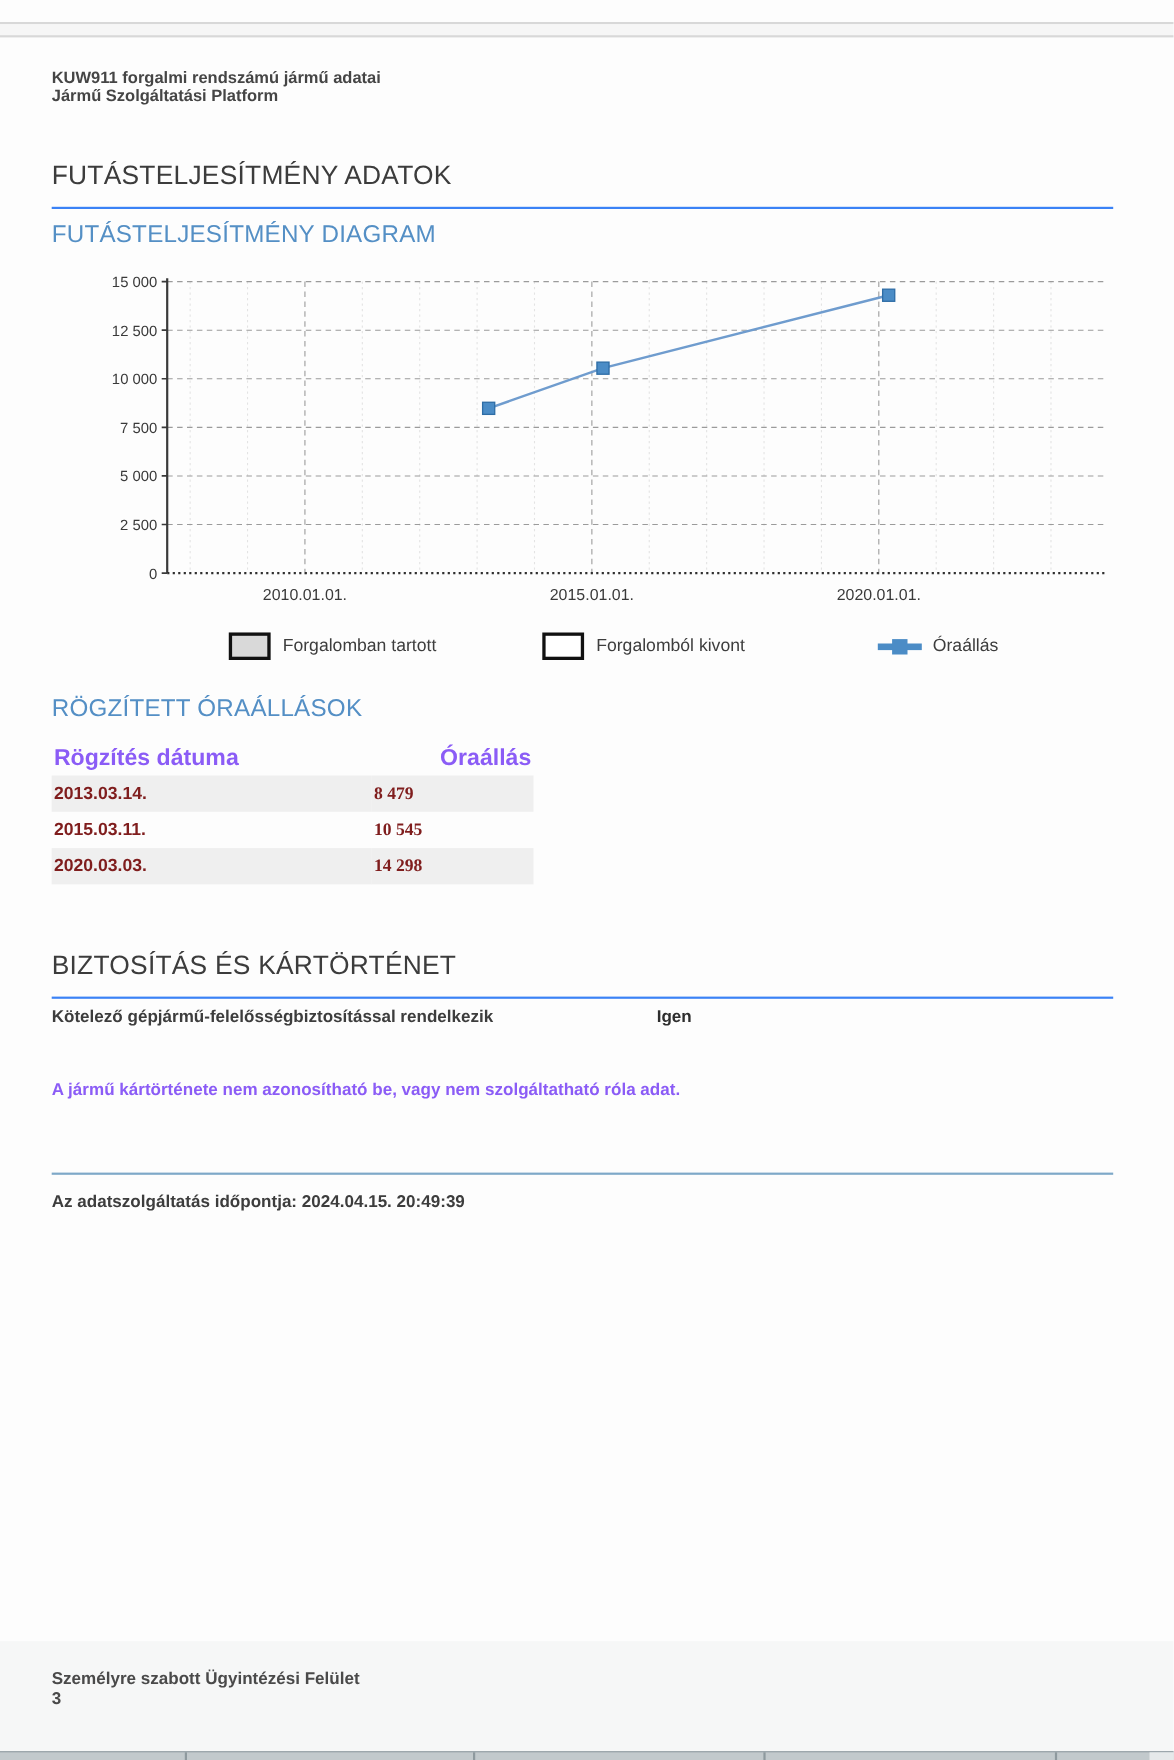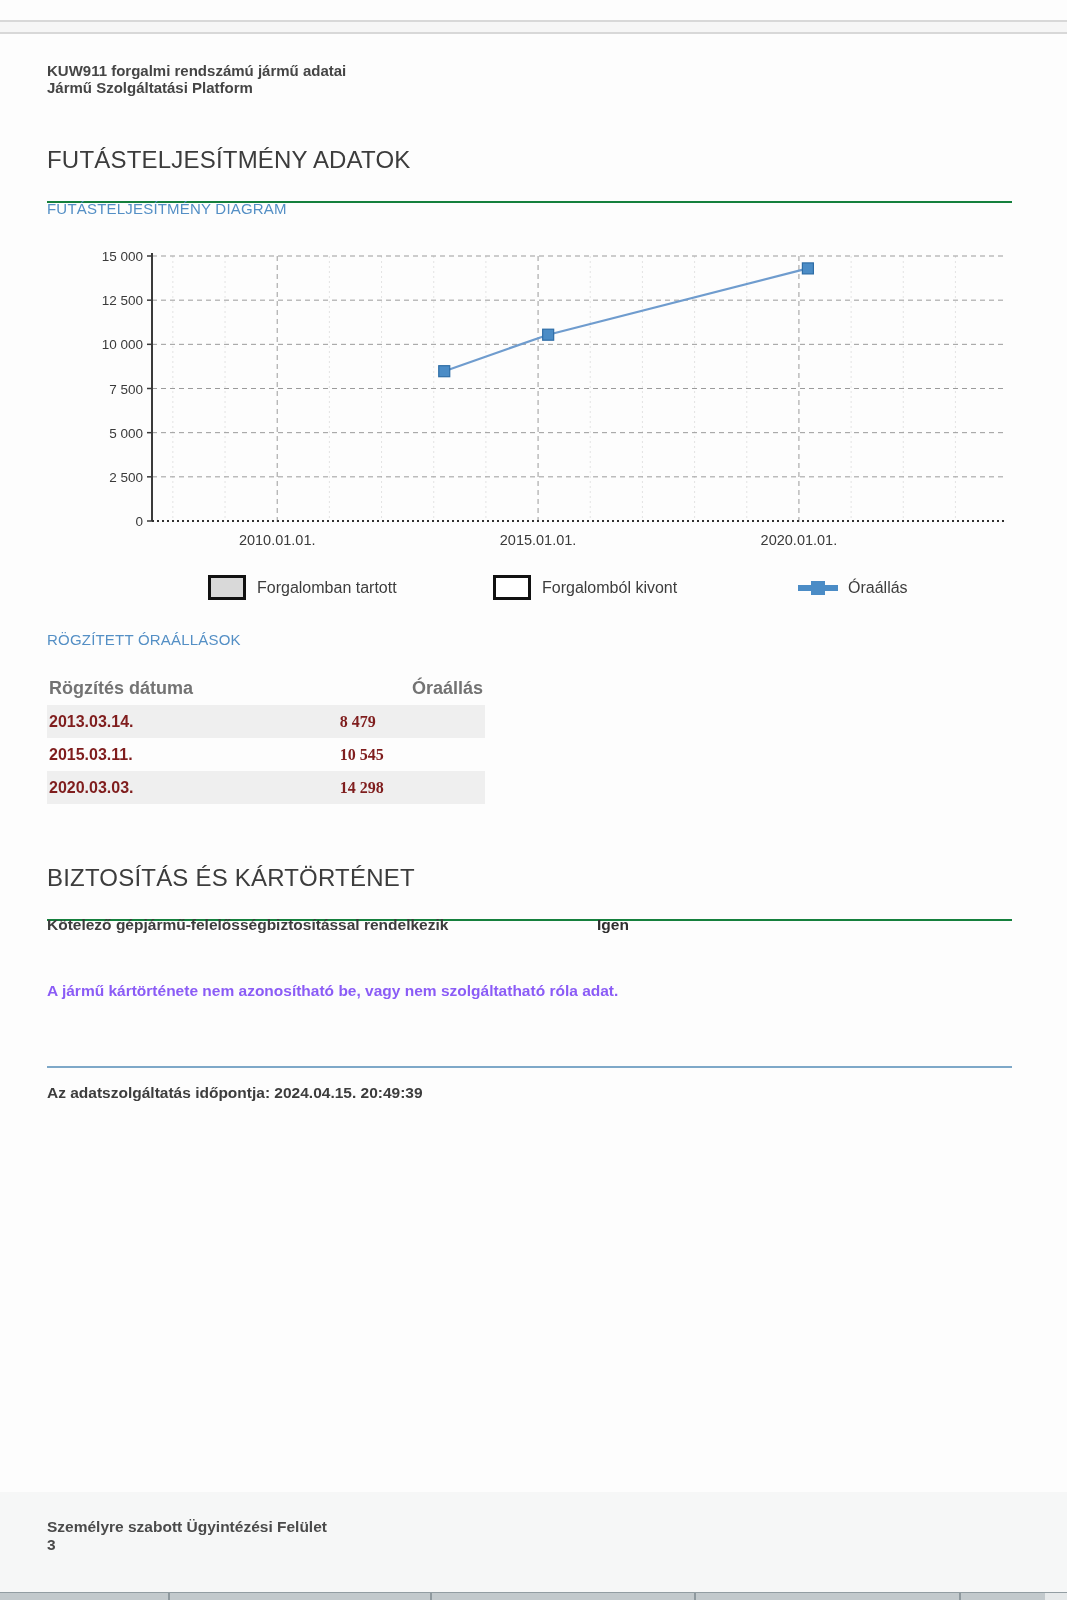--- a/index.html
+++ b/index.html
@@ -11,37 +11,37 @@
   }
   .abs{position:absolute;}
   
   .strip-line{left:0;width:1067px;height:2px;background:#d8d8d8;}
   .strip-band{left:0;top:22px;width:1067px;height:10px;background:#f6f6f6;}
   
   .doc-header{top:62px;left:47px;width:965px;display:flex;justify-content:space-between;
     font-size:15px;font-weight:bold;color:#454545;flex-direction:column;}
   
   .h1{left:47px;width:965px;font-size:24px;font-weight:400;color:#3c3c3c;
-    padding-bottom:27px;border-bottom:2px solid #15803d;letter-spacing:.2px;}
-  .h2{left:47px;font-size:15px;font-weight:400;color:#548fc5;letter-spacing:.2px;text-align:right;}
+    padding-bottom:14px;border-bottom:2px solid #3b82f6;letter-spacing:.2px;}
+  .h2{left:47px;font-size:22px;font-weight:400;color:#548fc5;letter-spacing:.2px;text-align:right;}
   
   .chart-wrap{top:246px;left:90px;width:920px;height:310px;}
   
   .legend{top:575px;left:0;width:978px;height:32px;}
   .legend-item{position:absolute;top:0;display:flex;align-items:center;}
   .swatch{display:inline-block;width:38px;height:25px;box-sizing:border-box;border:3px solid #111;margin-right:11px;}
   .swatch.gray{background:#d9d9d9;}
   .swatch.white{background:#ffffff;}
   .swatch.linemark{border:none;position:relative;width:40px;height:26px;margin-right:10px;}
   .swatch.linemark .lm-line{position:absolute;left:0;top:10px;width:40px;height:6px;background:#4b8cc6;}
   .swatch.linemark .lm-square{position:absolute;left:13px;top:6px;width:14px;height:14px;background:#4b8cc6;}
   .legend-label{font-size:16px;color:#3d3d3d;}
   
   .odo-table{top:672px;left:47px;width:438px;border-collapse:collapse;font-size:16px;}
-  .odo-table th{font-weight:bold;color:#737373;text-align:left;font-size:18px;
+  .odo-table th{font-weight:bold;color:#8b5cf6;text-align:left;font-size:21px;
     height:33px;padding:0 2px;}
   .odo-table th:last-child{text-align:right;}
   .odo-table td{font-weight:bold;color:#7f1d1d;height:33px;padding:0 2px;}
   .odo-table td:last-child{font-family:Liberation Serif, serif;}
   .odo-table tr.striped{background:#efefef;}
   
   .liability-row{top:916px;left:47px;width:965px;font-size:15.5px;font-weight:bold;color:#3d3d3d;}
   .liability-value{position:absolute;left:550px;top:0;font-weight:bold;color:#2e2e2e;}
   .note{top:960px;left:47px;width:965px;font-size:15.5px;font-weight:bold;color:#8b5cf6;margin-top:22px;}
   .rule-blue{top:1066px;left:47px;width:965px;height:2px;background:#7ea8c8;}

